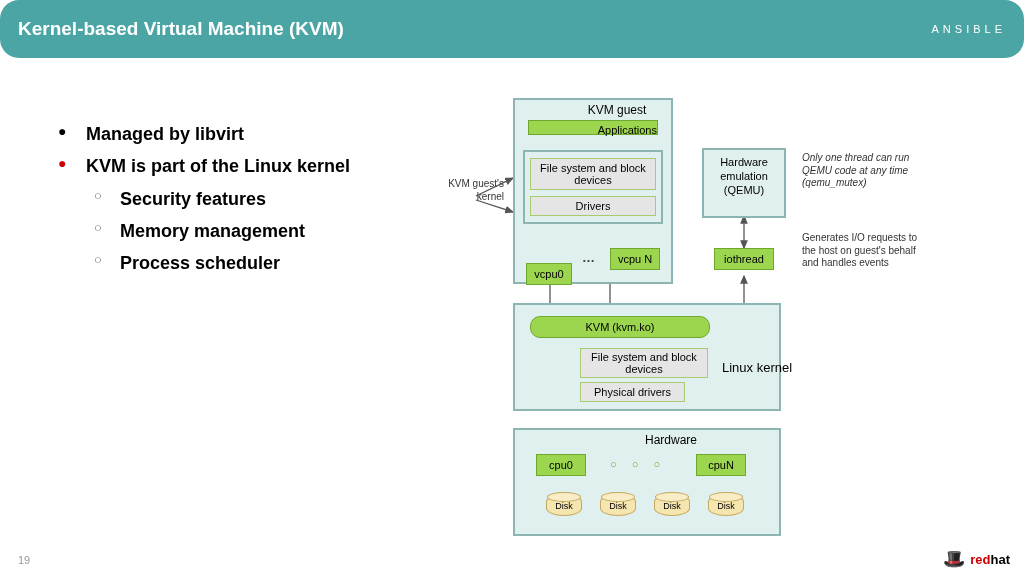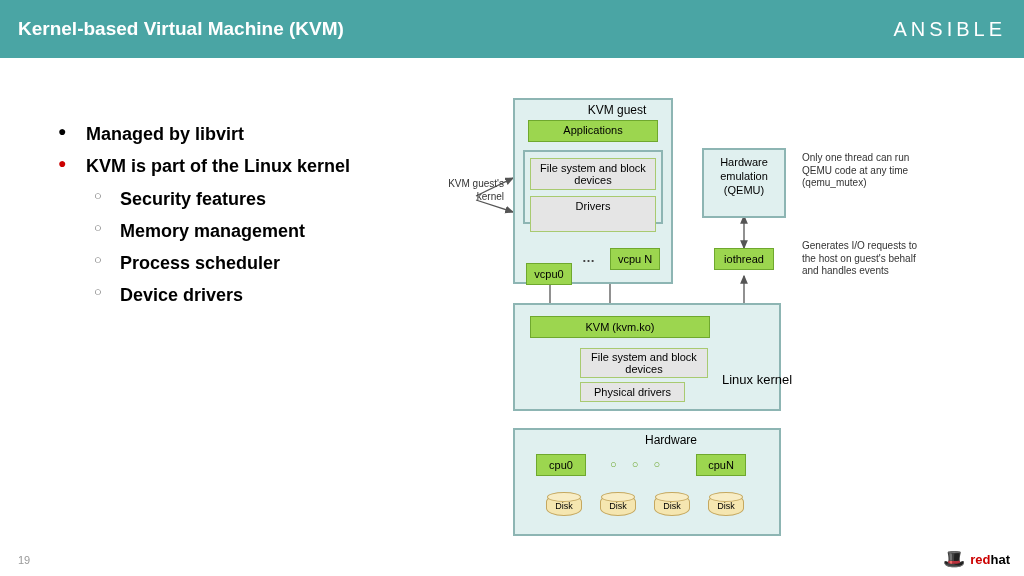--- a/index.html
+++ b/index.html
@@ -1,19 +1,19 @@
 <!DOCTYPE html>
 <html><head>
 <meta charset="utf-8">
 <style>
   * { box-sizing: border-box; margin: 0; padding: 0; }
   body { font-family: Arial, Helvetica, sans-serif; width: 1024px; height: 576px; overflow: hidden; background: #fff; position: relative; }
-  .header { background: #4aa5a4; height: 58px; display: flex; align-items: center; justify-content: space-between; padding: 0 18px; }
+  .header { background: #4aa5a4; height: 58px; display: flex; align-items: center; justify-content: space-between; padding: 0 18px; border-radius: 19px; }
   .header-title { color: #fff; font-size: 19px; font-weight: bold; }
-  .brand { color: #fff; font-size: 20px; letter-spacing: 4px; font-weight: 300; }
+  .brand { color: #fff; font-size: 11px; letter-spacing: 4px; font-weight: 300; }
   .page-num { position: absolute; bottom: 10px; left: 18px; font-size: 11px; color: #999; }
   .logo { position: absolute; bottom: 6px; right: 14px; display: flex; align-items: center; font-size: 13px; font-weight: bold; }
   .logo-hat { color: #cc0000; font-size: 18px; margin-right: 4px; }
   .logo-red { color: #cc0000; text-align: center; }
   .logo-black { color: #000; }
   .content { display: flex; padding: 30px 0 0 50px; }
   .bullets { width: 400px; padding-top: 30px; }
   .bullets ul { list-style: none; }
   .b1 { font-size: 18px; font-weight: bold; color: #000; padding: 4px 0 4px 36px; position: relative; line-height: 1.35; }
   .b1::before { content: "●"; position: absolute; left: 8px; top: 4px; font-size: 14px; }
@@ -45,21 +45,20 @@
 </div>
 
 <div class="content">
   <div class="bullets">
     <ul>
       <li class="b1 black">Managed by libvirt</li>
       <li class="b1 red">KVM is part of the Linux kernel</li>
       <li class="b2">Security features</li>
       <li class="b2">Memory management</li>
       <li class="b2">Process scheduler</li>
-      <li class="b2">Device drivers</li>
     </ul>
   </div>
 
   <div class="diagram">
     <svg class="arrows">
       <defs>
         <marker id="ah" markerWidth="7" markerHeight="7" refX="6" refY="3" orient="auto">
             <path d="M0,0 L7,3 L0,6 Z" fill="#555"></path>
           </marker>
         <marker id="ahs" markerWidth="7" markerHeight="7" refX="1" refY="3" orient="auto">
@@ -73,53 +72,53 @@
       <line class="arrow-line" x1="130" y1="250" x2="130" y2="298"></line>
       <line class="arrow-line" x1="294" y1="250" x2="294" y2="298"></line>
       <line class="arrow-line" x1="190" y1="342" x2="190" y2="368"></line>
       <line class="arrow-line-single" x1="26" y1="108" x2="63" y2="90"></line>
       <line class="arrow-line-single" x1="26" y1="112" x2="63" y2="124"></line>
     </svg>
 
     <div class="box outer" style="left:63px; top:10px; width:160px; height:186px;">
       <div class="label">KVM guest</div>
     </div>
-    <div class="box green" style="left:78px; top:32px; width:130px; height:22px;">
+    <div class="box green" style="left:78px; top:32px; width:130px; height:15px;text-align:right;">
         <div class="small-label" style="padding-top:3px">Applications</div>
       </div>
     <div class="box outer" style="left:73px; top:62px; width:140px; height:74px;"></div>
     <div class="box pale" style="left:80px; top:70px; width:126px; height:32px; line-height:1.1; padding-top:3px;"><span>File system and block devices</span></div>
-    <div class="box pale" style="left:80px; top:108px; width:126px; height:36px; line-height:18px;"><span>Drivers</span></div>
+    <div class="box pale" style="left:80px; top:108px; width:126px; height:20px; line-height:18px;"><span>Drivers</span></div>
     <div class="box green" style="left:76px; top:160px; width:46px; height:22px; line-height:20px;margin-top:15px;"><span>vcpu0</span></div>
     <div class="box green" style="left:160px; top:160px; width:50px; height:22px; line-height:20px;"><span>vcpu N</span></div>
     <div class="dots" style="left:132px; top:162px;">…</div>
 
     <div class="box outer" style="left:252px; top:60px; width:84px; height:70px; padding:6px 16px; line-height:1.25;"><span>Hardware emulation (QEMU)</span></div>
     <div class="box green" style="left:264px; top:160px; width:60px; height:22px; line-height:20px;"><span>iothread</span></div>
 
     <div class="box outer" style="left:63px; top:215px; width:268px; height:108px;"></div>
-    <div class="box green" style="left:80px; top:228px; width:180px; height:22px; line-height:20px;"><span>KVM (kvm.ko)</span></div>
+    <div class="box green" style="left:80px; top:228px; width:180px; height:22px; line-height:20px;border-radius:10px;"><span>KVM (kvm.ko)</span></div>
     <div class="box pale" style="left:130px; top:260px; width:128px; height:30px; line-height:1.1; padding-top:2px;"><span>File system and block devices</span></div>
     <div class="box pale" style="left:130px; top:294px; width:105px; height:20px; line-height:18px;"><span>Physical drivers</span></div>
-    <div style="position:absolute; left:272px; top:284px; font-size:13px;">Linux kernel</div>
+    <div style="position:absolute; left:272px; top:272px; font-size:13px;">Linux kernel</div>
 
     <div class="box outer" style="left:63px; top:340px; width:268px; height:108px;">
       <div class="label">Hardware</div>
     </div>
     <div class="box green" style="left:86px; top:366px; width:50px; height:22px; line-height:20px;"><span>cpu0</span></div>
     <div class="box green" style="left:246px; top:366px; width:50px; height:22px; line-height:20px;"><span>cpuN</span></div>
     <div style="position:absolute; left:160px; top:370px; font-size:11px; color:#6fa82e; letter-spacing:6px;">○  ○  ○</div>
     <div class="disk" style="left:96px; top:406px;"><span style="position:relative;z-index:1">Disk</span></div>
     <div class="disk" style="left:150px; top:406px;"><span style="position:relative;z-index:1">Disk</span></div>
     <div class="disk" style="left:204px; top:406px;"><span style="position:relative;z-index:1">Disk</span></div>
     <div class="disk" style="left:258px; top:406px;"><span style="position:relative;z-index:1">Disk</span></div>
 
     <div class="annot" style="left:-16px; top:90px; width:70px; text-align:right;">KVM guest's kernel</div>
-    <div class="annot" style="left:352px; top:64px; width:120px;">Only one thread can run QEMU code at any time (qemu_mutex)</div>
-    <div class="annot" style="left:352px; top:152px; width:120px;">Generates I/O requests to the host on guest's behalf and handles events</div>
+    <div class="annot" style="left:352px; top:64px; width:120px;font-style:italic;">Only one thread can run QEMU code at any time (qemu_mutex)</div>
+    <div class="annot" style="left:352px; top:144px; width:120px;">Generates I/O requests to the host on guest's behalf and handles events</div>
   </div>
 </div>
 
 <div class="page-num">19</div>
 <div class="logo">
   <span class="logo-hat">🎩</span>
   <span class="logo-red">red</span>
     <span class="logo-black">hat</span>
 </div>
 

